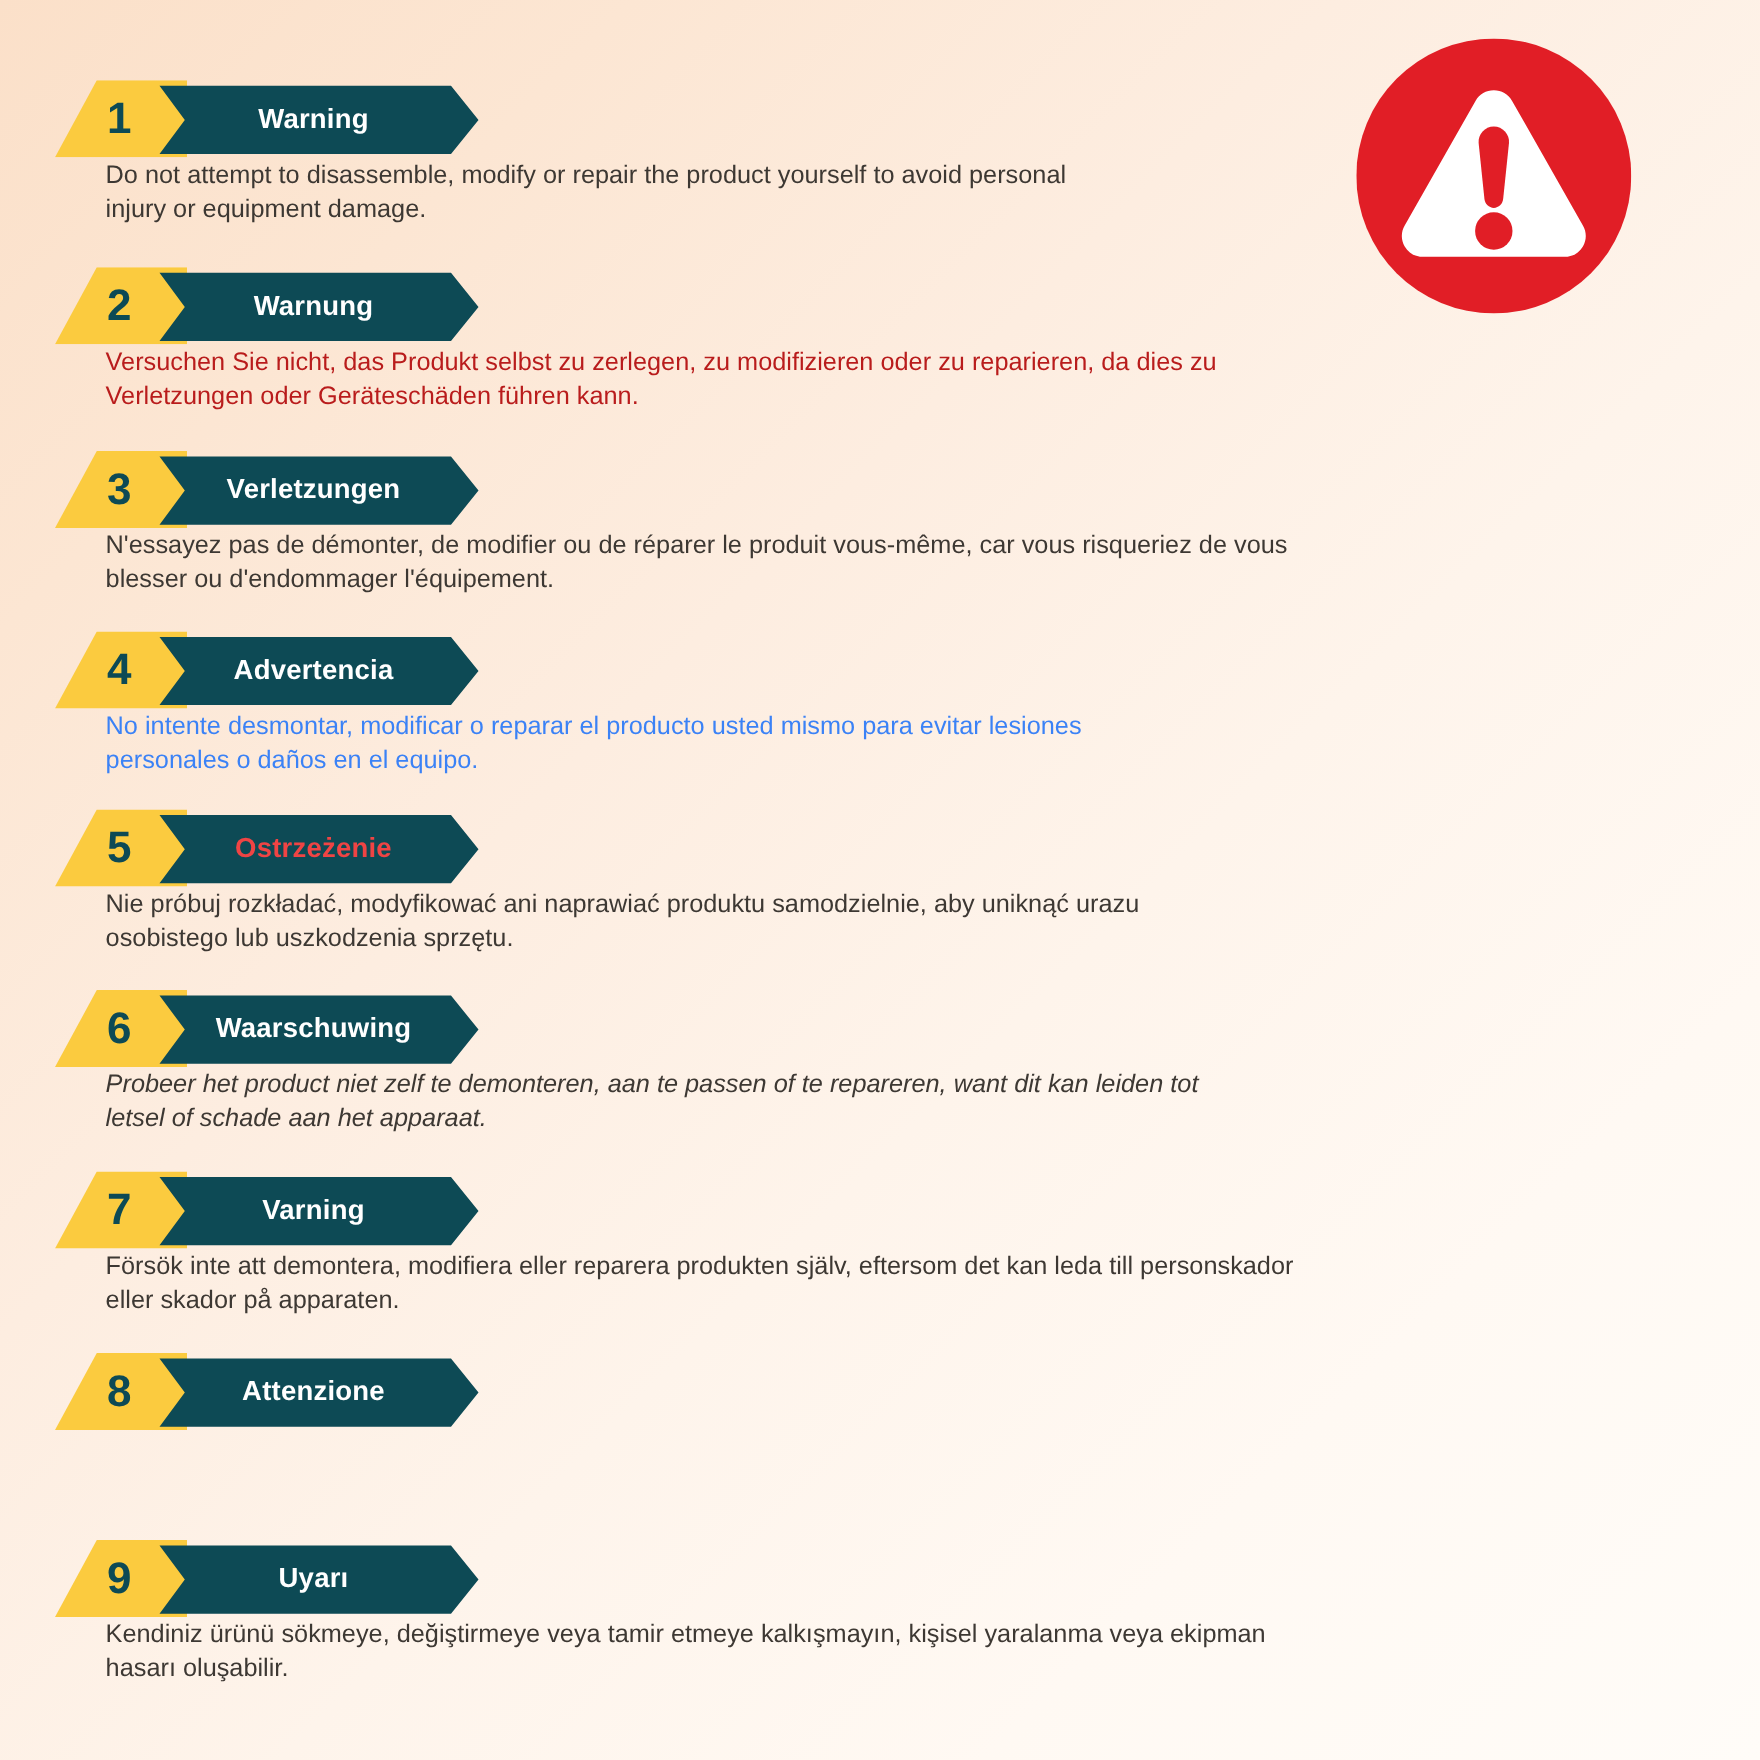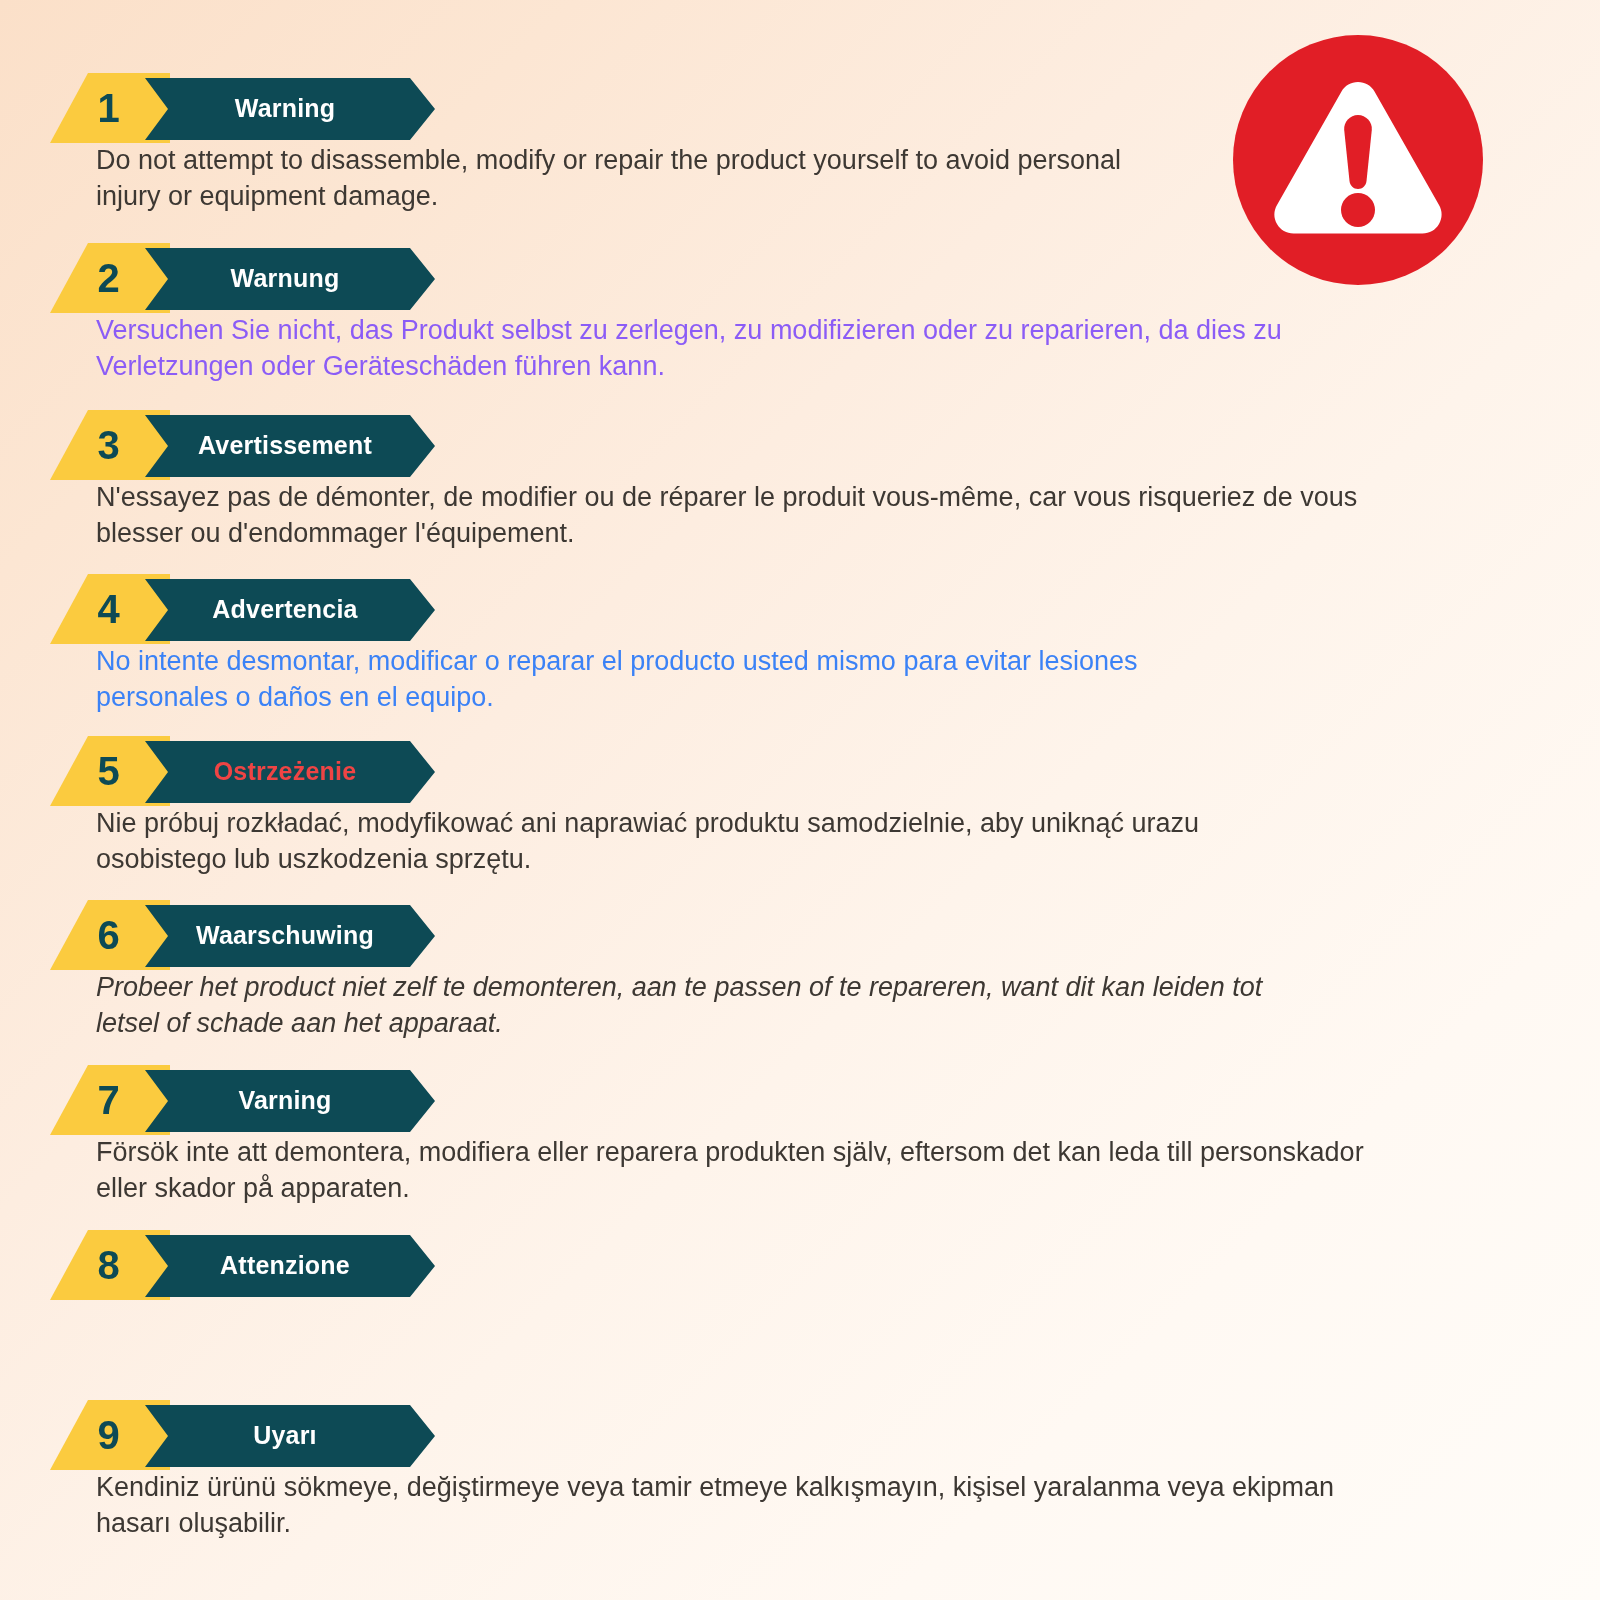--- a/index.html
+++ b/index.html
@@ -83,21 +83,21 @@
     font-size: 25px;
     font-weight: bold;
     color: #FFFFFF;
     letter-spacing: 0.2px;
     line-height: 1;
   }
 
   
   .notice-text {
     color: #3D3833;
-    font-size: 27px;
+    font-size: 23px;
     line-height: 1.33;
     white-space: pre-line;
     padding-left: 96px;
     padding-right: 120px;
   }
 </style>
 </head>
 <body>
 
 <div id="warning-icon">
@@ -140,32 +140,32 @@
 
   <div class="notice-item" style="position: absolute; left: 0px; top: 243px; width: 1600px;">
     <div class="ribbon">
       <svg class="ribbon-svg" viewBox="0 0 440 70" preserveAspectRatio="none">
         <polygon points="88,0 170,0 170,70 50,70" fill="#FBCB3F"></polygon>
         <polygon points="145,5 410,5 435,36 410,67 145,67 168,36" fill="#0D4A55"></polygon>
       </svg>
       <div class="ribbon-number" style="color: rgb(13, 74, 85);">2</div>
       <div class="ribbon-label" style="color: rgb(255, 255, 255);">Warnung</div>
     </div>
-    <div class="notice-text" style="color: #8b5cf6;">Versuchen Sie nicht, das Produkt selbst zu zerlegen, zu modifizieren oder zu reparieren, da dies zu
+    <div class="notice-text" style="color: #b91c1c;">Versuchen Sie nicht, das Produkt selbst zu zerlegen, zu modifizieren oder zu reparieren, da dies zu
 Verletzungen oder Geräteschäden führen kann.</div>
   </div>
 
   <div class="notice-item" style="position: absolute; left: 0px; top: 410px; width: 1600px;">
     <div class="ribbon">
       <svg class="ribbon-svg" viewBox="0 0 440 70" preserveAspectRatio="none">
         <polygon points="88,0 170,0 170,70 50,70" fill="#FBCB3F"></polygon>
         <polygon points="145,5 410,5 435,36 410,67 145,67 168,36" fill="#0D4A55"></polygon>
       </svg>
       <div class="ribbon-number" style="color: rgb(13, 74, 85);">3</div>
-      <div class="ribbon-label" style="color: rgb(255, 255, 255);">Avertissement</div>
+      <div class="ribbon-label" style="color: rgb(255, 255, 255);">Verletzungen</div>
     </div>
     <div class="notice-text" style="color: rgb(61, 56, 51);">N'essayez pas de démonter, de modifier ou de réparer le produit vous-même, car vous risqueriez de vous
 blesser ou d'endommager l'équipement.</div>
   </div>
 
   <div class="notice-item" style="position: absolute; left: 0px; top: 574px; width: 1600px;">
     <div class="ribbon">
       <svg class="ribbon-svg" viewBox="0 0 440 70" preserveAspectRatio="none">
         <polygon points="88,0 170,0 170,70 50,70" fill="#FBCB3F"></polygon>
         <polygon points="145,5 410,5 435,36 410,67 145,67 168,36" fill="#0D4A55"></polygon>

